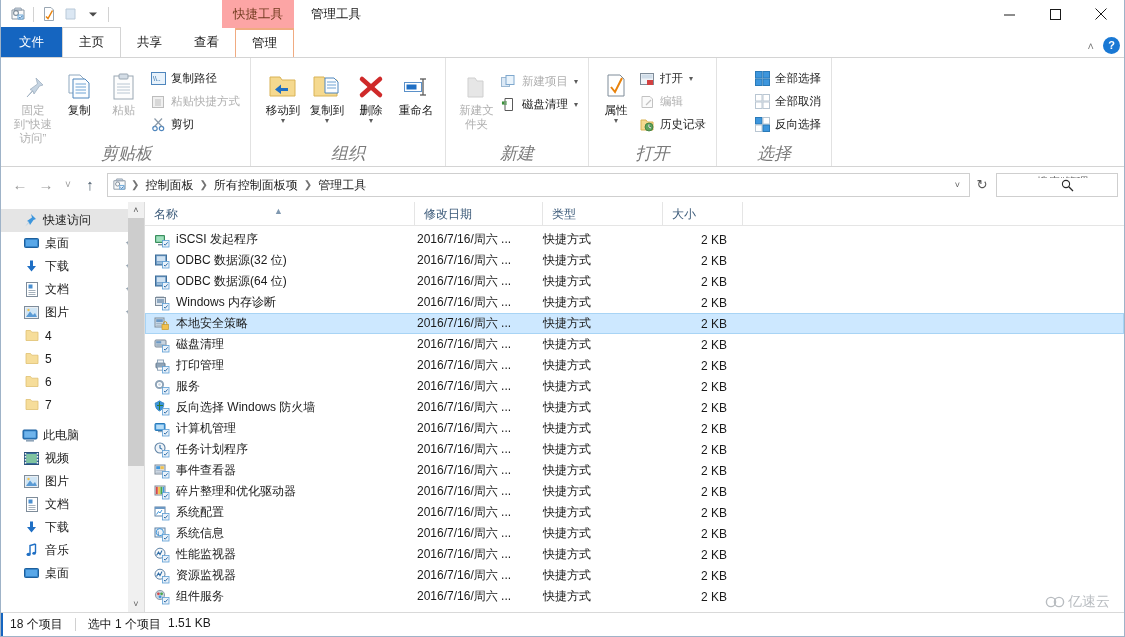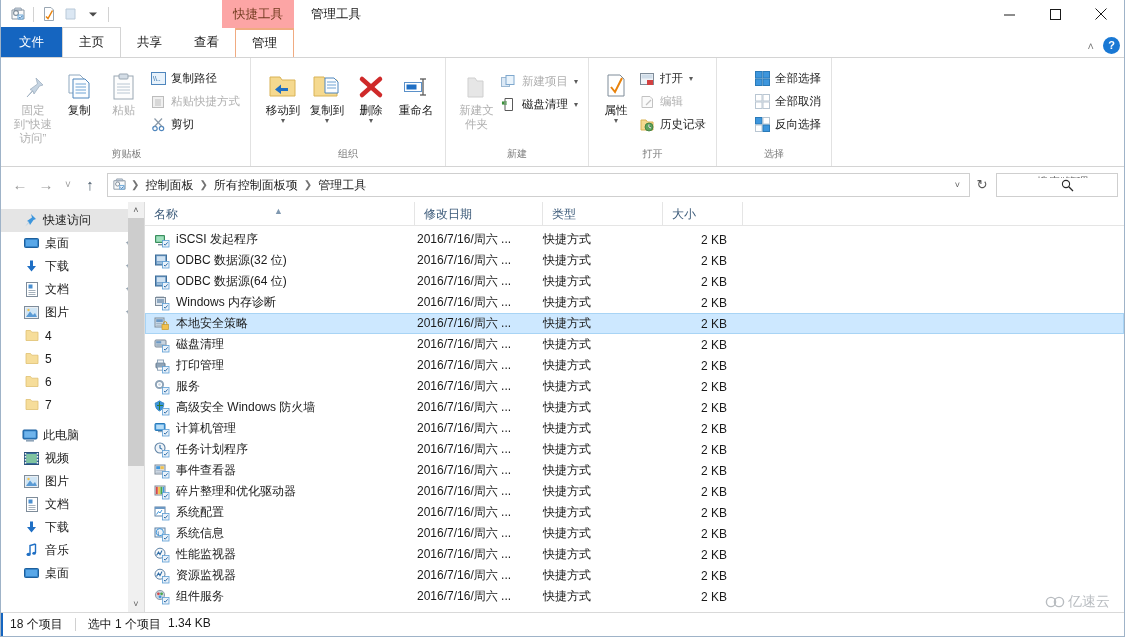--- a/index.html
+++ b/index.html
@@ -111,22 +111,22 @@
     padding-left: 2px;
   }
   .rgroup {
     display: flex; flex-direction: column;
     position: relative;
     border-right: 1px solid #e2e2e2;
     height: 108px;
   }
   .rgroup-body { display: flex; flex: 1; align-items: flex-start; padding: 4px 6px 0 6px; }
   .rgroup-title {
-    text-align: center; font-size: 10px; color: #7a7a7a;
-    height: 21px; line-height: 17px;
+    text-align: center; font-size: 17px; color: #7a7a7a;
+    height: 21px; line-height: 17px; font-style: italic;
   }
   .bigbtn {
     width: 54px;
     display: flex; flex-direction: column; align-items: center;
     padding-top: 5px;
     font-size: 11.5px; color: #1a1a1a;
     text-align: center; line-height: 14px;
   }
   .bigbtn.dim { color: #b0b0b0; }
   .bigbtn .ic { height: 34px; display: flex; align-items: flex-end; justify-content: center; margin-bottom: 2px;}
@@ -1003,21 +1003,21 @@
         </div>
 
         <div class="row">
           <div class="c-name">
             <svg class="fic" viewBox="0 0 16 16">
                 <path d="M5.5 0.8 C3 2.5 1.2 3 1.2 3 C1.2 7.5 2.5 9.5 5.5 11 C8.5 9.5 9.8 7.5 9.8 3 C9.8 3 8 2.5 5.5 0.8 Z" fill="#3d96dd" stroke="#2a7ab8" stroke-width="0.7"></path>
                 <path d="M3 5.5 L9 5.5 M5.5 2 L5.5 10" stroke="#2f7a3a" stroke-width="1"></path>
                 <rect x="8.5" y="8.5" width="6.5" height="6.5" fill="#eaf2fa" stroke="#5e9fd4" stroke-width="0.8"></rect>
                 <path d="M10 12 L11.2 13.2 L13.6 10.4" fill="none" stroke="#2f6ea8" stroke-width="1"></path>
               </svg>
-            <span>高级安全 Windows 防火墙</span>
+            <span>反向选择 Windows 防火墙</span>
           </div>
           <div class="c-date">2016/7/16/周六 ...</div>
           <div class="c-type">快捷方式</div>
           <div class="c-size">2 KB</div>
         </div>
 
         <div class="row">
           <div class="c-name">
             <svg class="fic" viewBox="0 0 16 16">
                 <rect x="1" y="2.5" width="10" height="7" rx="0.8" fill="#3d96dd" stroke="#2a7ab8"></rect>
@@ -1168,21 +1168,21 @@
       </div>
     </div>
   </div>
 
   <div class="statusbar">
     <div class="leftstripe"></div>
     <span>18 个项目</span>
     <span class="status-sep"></span>
     <span class="status-sel">
       <span>选中 1 个项目</span>
-      <span>1.34 KB</span>
+      <span>1.51 KB</span>
     </span>
     <span class="wm">
       <svg width="20" height="14" viewBox="0 0 20 14">
           <circle cx="6" cy="7" r="4.6" fill="none" stroke="#b8bcc0" stroke-width="1.4"></circle>
           <circle cx="14" cy="7" r="4.6" fill="none" stroke="#b8bcc0" stroke-width="1.4"></circle>
         </svg>
       <span>亿速云</span>
     </span>
   </div>
 

